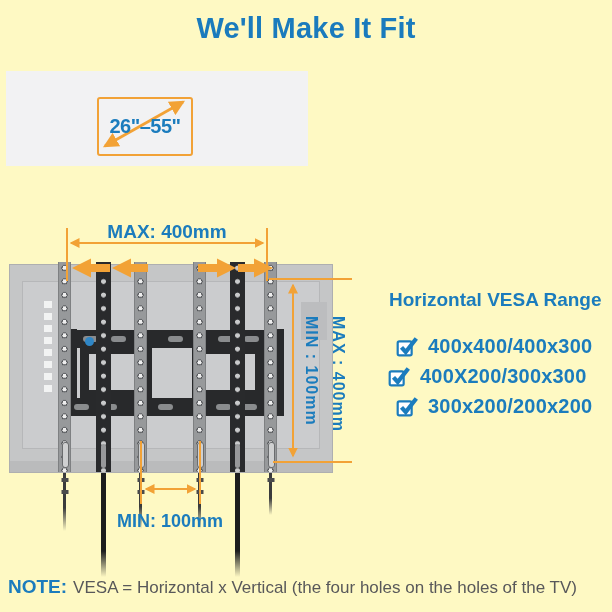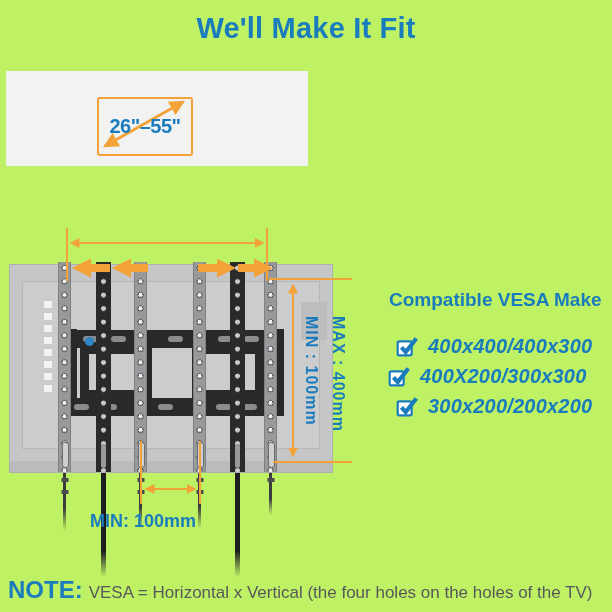--- a/index.html
+++ b/index.html
@@ -1,17 +1,17 @@
 <!DOCTYPE html>
 <html><head>
 <meta charset="utf-8">
 <style>
   html,body{margin:0;padding:0;background:#fff;}
   .stage{
-    position:relative;width:612px;height:612px;background:#bef264;
+    position:relative;width:612px;height:612px;background:#fef9c3;
     font-family:"Liberation Sans","DejaVu Sans",sans-serif;overflow:hidden;
   }
   .abs{position:absolute;}
 
   
   .title{
     left:0;right:0;top:12px;text-align:center;
     font-size:29px;font-weight:bold;color:#1a7bbd;letter-spacing:.2px;
   }
 
@@ -79,34 +79,34 @@
   .rod-thin{width:3px;background:linear-gradient(180deg,#3a3b3c 60%,rgba(60,60,60,0));}
   .rod-thick{width:5px;background:linear-gradient(180deg,#1c1d1e 75%,rgba(30,30,30,0));}
   .nut{position:absolute;width:7px;height:3.5px;background:#4a4b4c;left:50%;transform:translateX(-50%);}
 
   
   .overlay{left:0;top:0;width:612px;height:612px;z-index:5;pointer-events:none;}
 
   
   .dim{color:#1b7cbd;font-weight:600;z-index:6;}
   .dim-top{left:87px;top:221px;width:160px;text-align:center;font-size:19px;}
-  .dim-bottom{left:90px;top:511px;width:160px;text-align:left;font-size:18px;}
+  .dim-bottom{left:90px;top:511px;width:160px;text-align:center;font-size:18px;}
   .dim-vert{writing-mode:vertical-rl;font-size:16px;letter-spacing:1px;line-height:1;height:120px;}
   .dim-side-min{left:303px;top:316px;}
   .dim-side-max{left:330px;top:316px;}
 
   
   .vesa-heading{left:389px;top:289px;font-size:19px;font-weight:bold;color:#1b7cbd;z-index:6;}
-  .vesa-row{display:flex;align-items:center;gap:10px;height:24px;z-index:6;font-style:italic;}
+  .vesa-row{display:flex;align-items:center;gap:10px;height:24px;z-index:6;}
   .vesa-row .cb{width:22px;height:21px;flex:0 0 auto;}
   .vesa-label{font-size:20px;font-weight:600;color:#1b7cbd;letter-spacing:.2px;white-space:nowrap;}
 
   
   .note{left:8px;top:576px;white-space:nowrap;z-index:6;}
-  .note-label{font-size:24px;font-weight:bold;color:#1b7cbd;}
+  .note-label{font-size:19px;font-weight:bold;color:#1b7cbd;}
   .note-text{font-size:17px;color:#58585a;margin-left:6px;}
 </style>
 </head>
 <body>
 
 <div class="stage">
 
   <div class="abs title">We'll Make It Fit</div>
 
   <div class="abs banner banner-left">
@@ -210,25 +210,26 @@
 
     <line x1="269" y1="279" x2="352" y2="279" stroke="#f2a236" stroke-width="2"></line>
     <line x1="273" y1="462" x2="352" y2="462" stroke="#f2a236" stroke-width="2"></line>
     <line x1="293" y1="285" x2="293" y2="456" stroke="#f2a236" stroke-width="2" marker-start="url(#ah)" marker-end="url(#ah)"></line>
 
     <line x1="141" y1="441" x2="141" y2="504" stroke="#f2a236" stroke-width="2"></line>
     <line x1="200" y1="441" x2="200" y2="504" stroke="#f2a236" stroke-width="2"></line>
     <line x1="146" y1="489" x2="195" y2="489" stroke="#f2a236" stroke-width="2" marker-start="url(#ah)" marker-end="url(#ah)"></line>
   </svg>
 
+  <div class="abs dim dim-top">MAX: 400mm</div>
   <div class="abs dim dim-vert dim-side-min">MIN : 100mm</div>
   <div class="abs dim dim-vert dim-side-max">MAX : 400mm</div>
   <div class="abs dim dim-bottom">MIN: 100mm</div>
 
-  <div class="abs vesa-heading">Compatible VESA Make</div>
+  <div class="abs vesa-heading">Horizontal VESA Range</div>
 
   <div class="abs vesa-row" style="left:396px;top:334px;">
     <svg class="cb" viewBox="0 0 26 24">
       <rect x="2" y="6" width="16.5" height="16.5" rx="2" fill="#ffffff" stroke="#1b7cbd" stroke-width="2.6"></rect>
       <path d="M6.5 13 L11.5 18.5 L24 2.5" fill="none" stroke="#1b7cbd" stroke-width="5"></path>
     </svg>
     <span class="vesa-label">400x400/400x300</span>
   </div>
   <div class="abs vesa-row" style="left:388px;top:364px;">
     <svg class="cb" viewBox="0 0 26 24">

